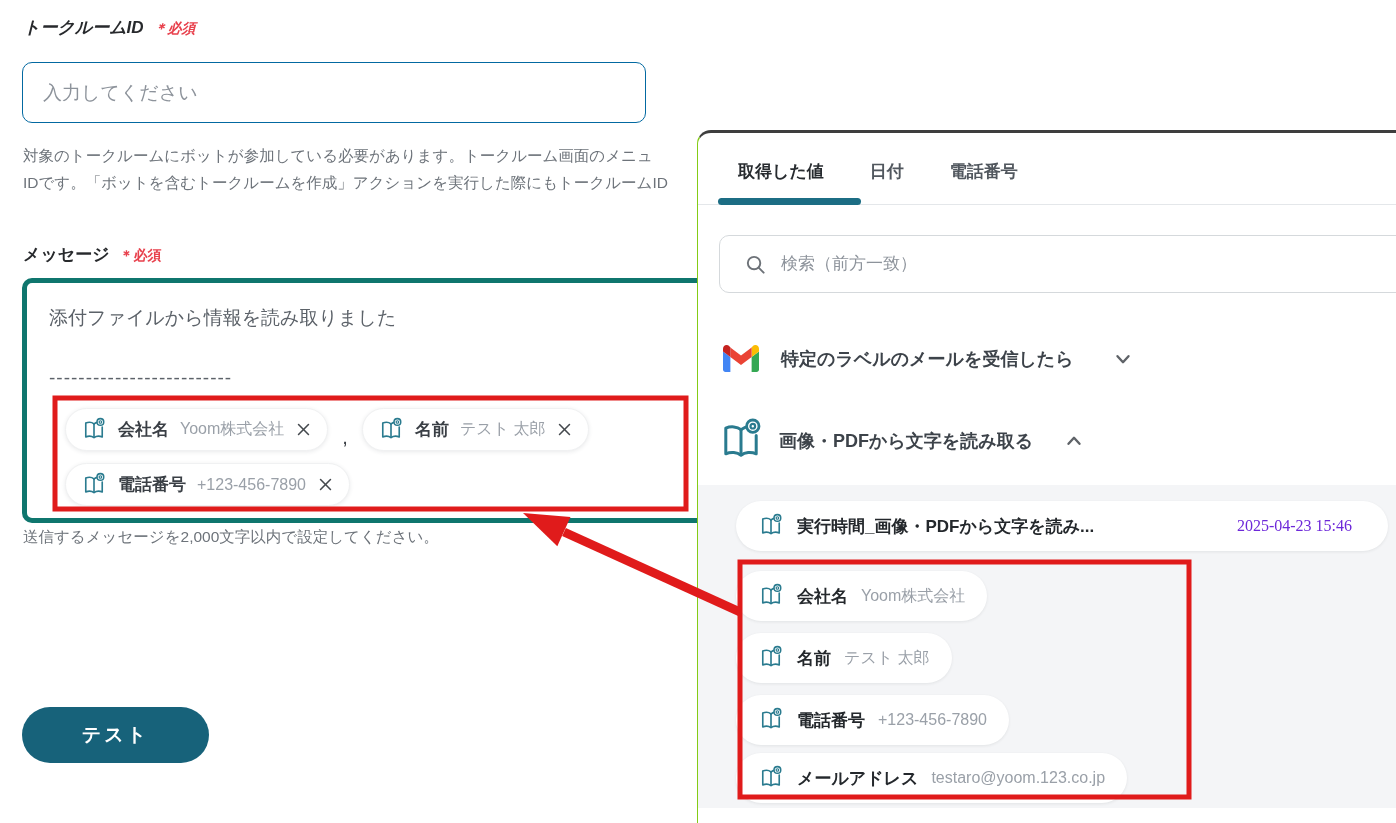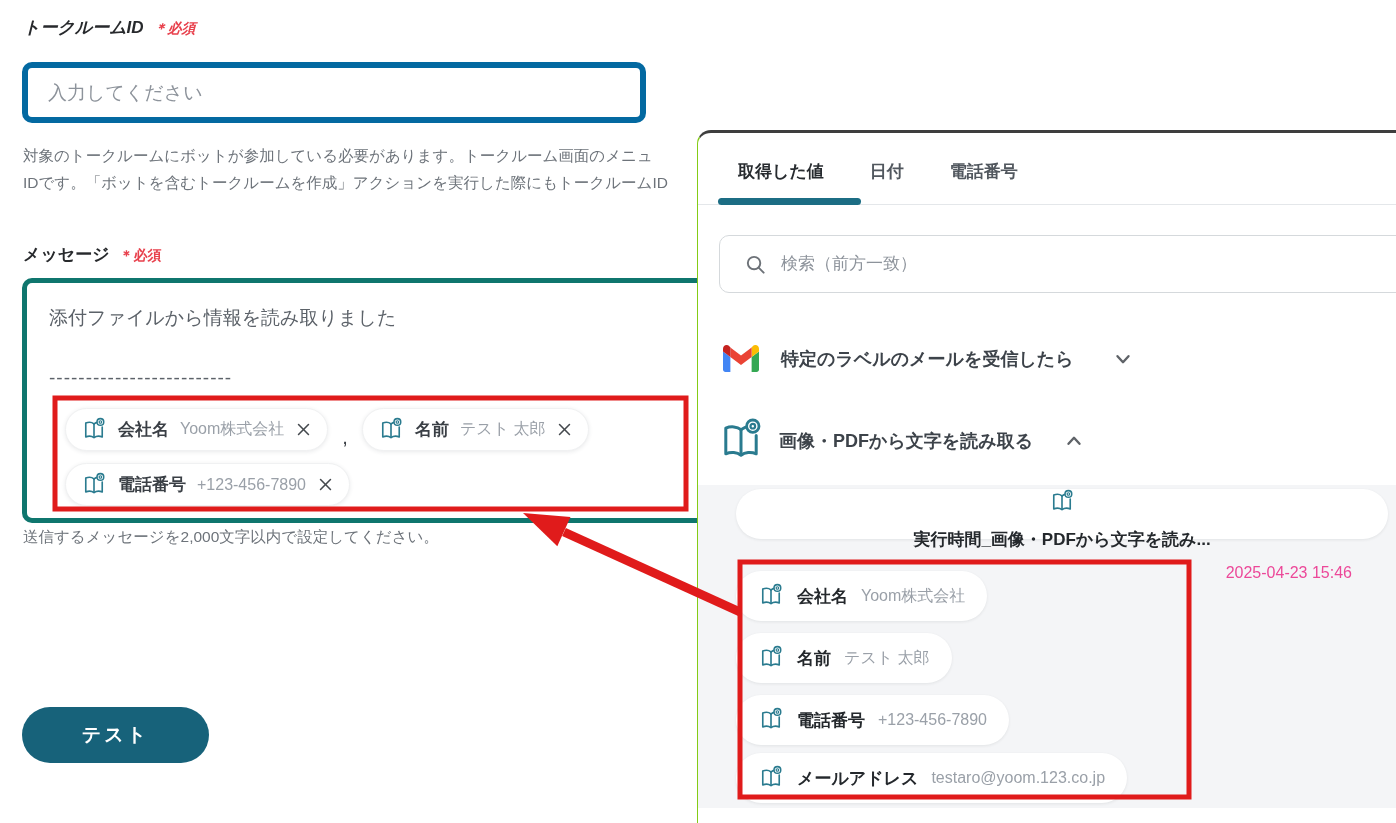--- a/index.html
+++ b/index.html
@@ -14,21 +14,21 @@
   
   .form{position:absolute;inset:0;}
   .field-label{position:absolute;left:23px;display:flex;align-items:baseline;gap:10px;}
   .field-label .lbl{font-size:17px;font-weight:700;color:#27292c;}
   .field-label .req{font-size:14px;font-weight:700;color:var(--required_red);}
   .lbl-talkroom{top:16px;font-style:italic;}
   .lbl-message{top:243px;}
 
   .text-input{
     position:absolute;left:22px;top:62px;width:624px;height:61px;
-    border:6px solid #0369a1;border-radius:10px;background:#fff;
+    border:1px solid #0369a1;border-radius:10px;background:#fff;
     font-size:19px;color:#5b626b;padding:0 20px;outline:none;
     font-family:inherit;
   }
   .text-input::placeholder{color:#8d939b;opacity:1;}
 
   .help{position:absolute;left:23px;font-size:15.5px;color:#6d737a;white-space:nowrap;}
   .help-1{top:146px;}
   .help-2{top:173px;}
   .help-3{top:527px;}
 
@@ -89,22 +89,22 @@
 
   .values{position:absolute;left:0;top:352px;width:100%;height:323px;background:#f4f5f7;}
   .pill{
     position:absolute;left:38px;height:50px;border-radius:26px;background:#fff;
     box-shadow:0 1px 3px rgba(40,50,60,.09);display:inline-flex;align-items:center;
     gap:13px;padding:0 22px;white-space:nowrap;cursor:pointer;
   }
   .pill .book{width:26px;height:26px;color:var(--icon_teal);flex:0 0 auto;}
   .pill .p-lbl{font-size:17px;font-weight:700;color:#24282c;}
   .pill .p-val{font-size:16px;color:#9aa0a8;}
-  .pill-1{top:4px;width:652px;flex-direction:column;}
-  .pill-1 .p-val{margin-left:auto;padding-right:14px;color:#ec4899;}
+  .pill-1{top:16px;width:652px;}
+  .pill-1 .p-val{margin-left:auto;padding-right:14px;color:#6d28d9;font-family:Liberation Serif, serif;}
   .pill-2{top:86px;}
   .pill-3{top:148px;}
   .pill-4{top:210px;}
   .pill-5{top:268px;}
 
   .panel-footer{position:absolute;left:0;bottom:0;width:100%;height:18px;background:#fff;border-top:1px solid #e4e6e8;}
   .scroll-thumb{position:absolute;right:2px;bottom:1px;width:7px;height:15px;background:#4a4a4a;border-radius:2px;cursor:pointer;}
 
   
   .annotations{position:absolute;inset:0;z-index:50;pointer-events:none;}

